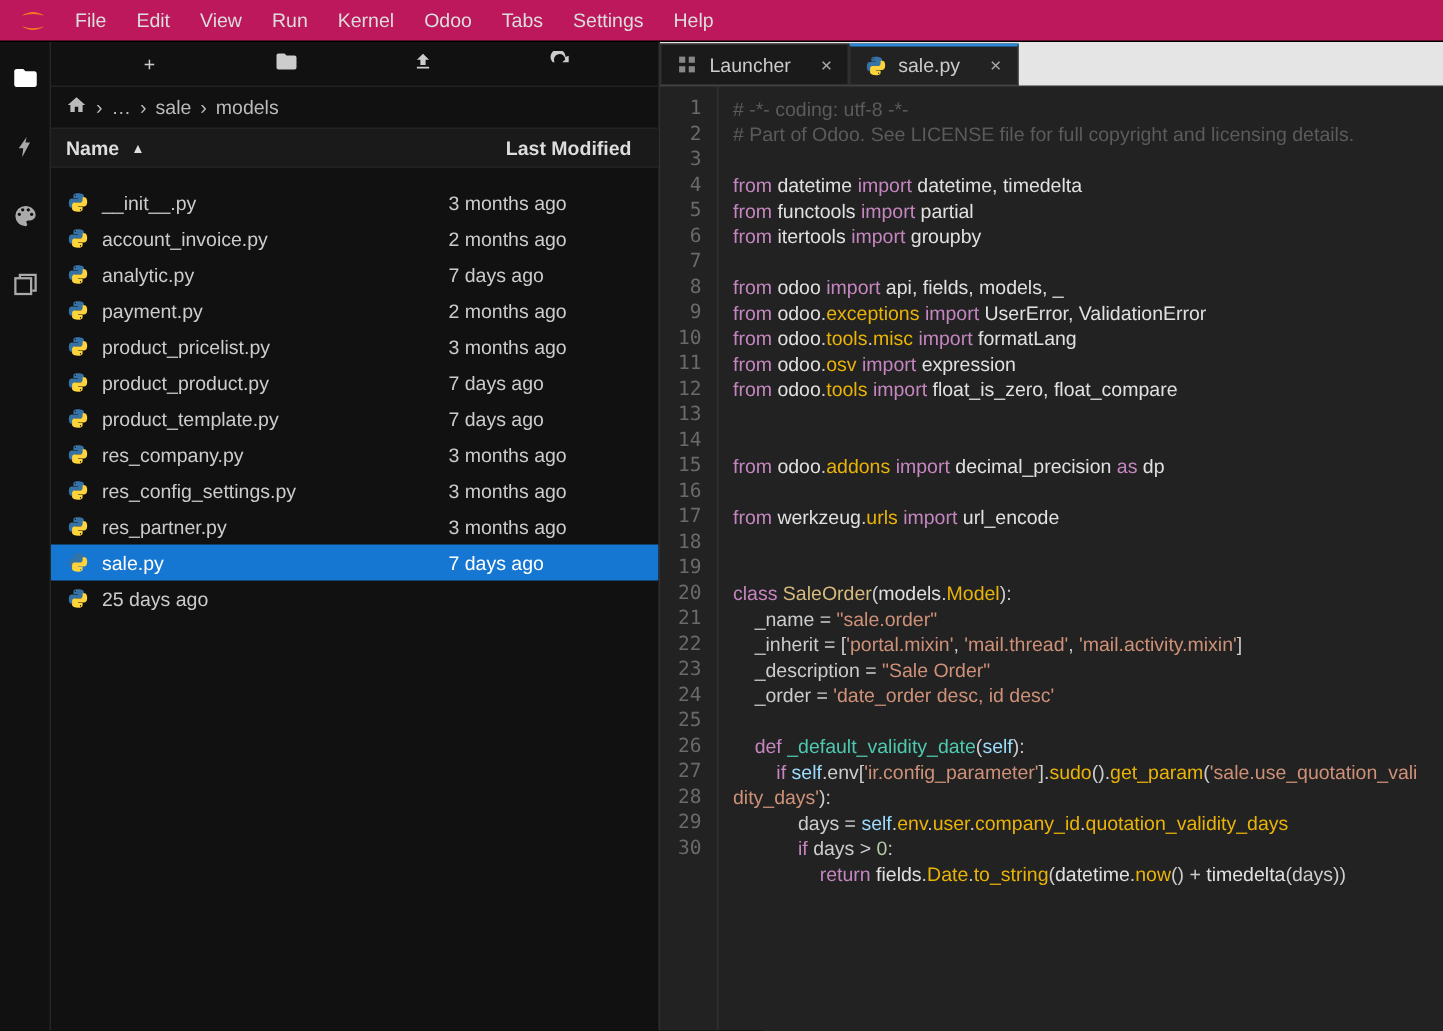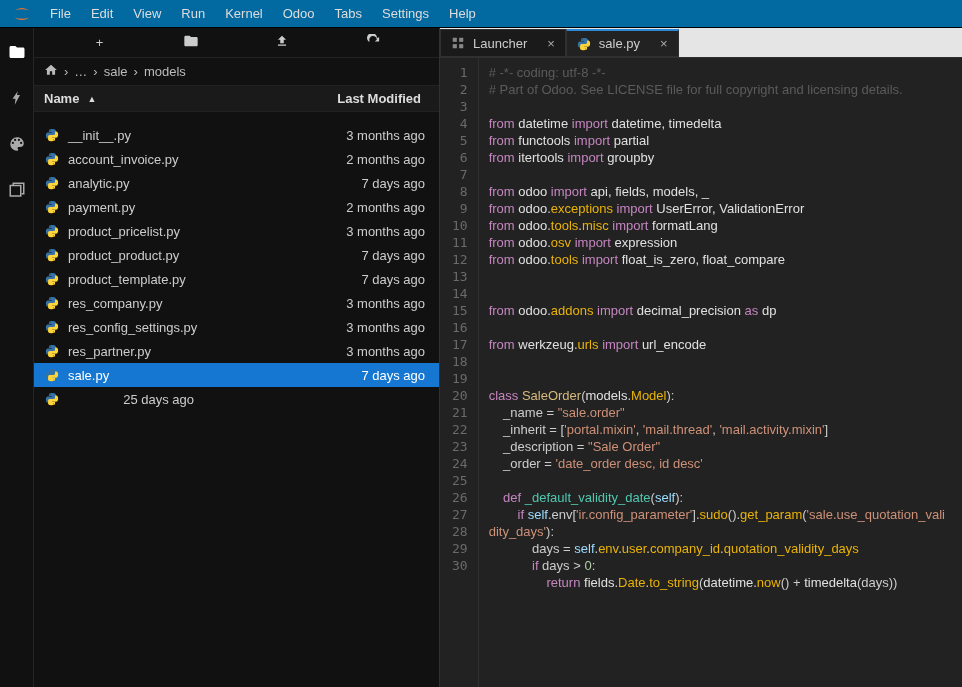--- a/index.html
+++ b/index.html
@@ -9,21 +9,21 @@
   font-family: -apple-system, "Segoe UI", Helvetica, Arial, sans-serif;
   font-size: 13px;
   width: 962px;
   height: 687px;
   overflow: hidden;
   display: flex;
   flex-direction: column;
 }
 .menubar {
   height: 28px;
-  background: #0369a1;
+  background: #be185d;
   display: flex;
   align-items: center;
   padding: 0 4px;
   border-bottom: 1px solid #000;
 }
 .menubar .logo {
   width: 24px; height: 24px;
   margin: 0 6px;
   display: flex; align-items: center; justify-content: center;
 }
@@ -106,21 +106,21 @@
   cursor: pointer;
   color: #ccc;
 }
 .file-row.selected { background: #1677d2; color: #fff; }
 .file-row .file-icon {
   width: 16px; height: 16px;
   margin-right: 8px;
   display: flex; align-items: center; justify-content: center;
 }
 .file-row .file-name { flex: 1; }
-.file-row .file-mod { width: 140px; text-align: right; padding-right: 14px; color: inherit; }
+.file-row .file-mod { width: 140px; padding-right: 14px; color: inherit; }
 
 .editor-area {
   flex: 1;
   display: flex;
   flex-direction: column;
   min-width: 0;
 }
 .tabbar {
   height: 30px;
   background: #e5e5e5;

